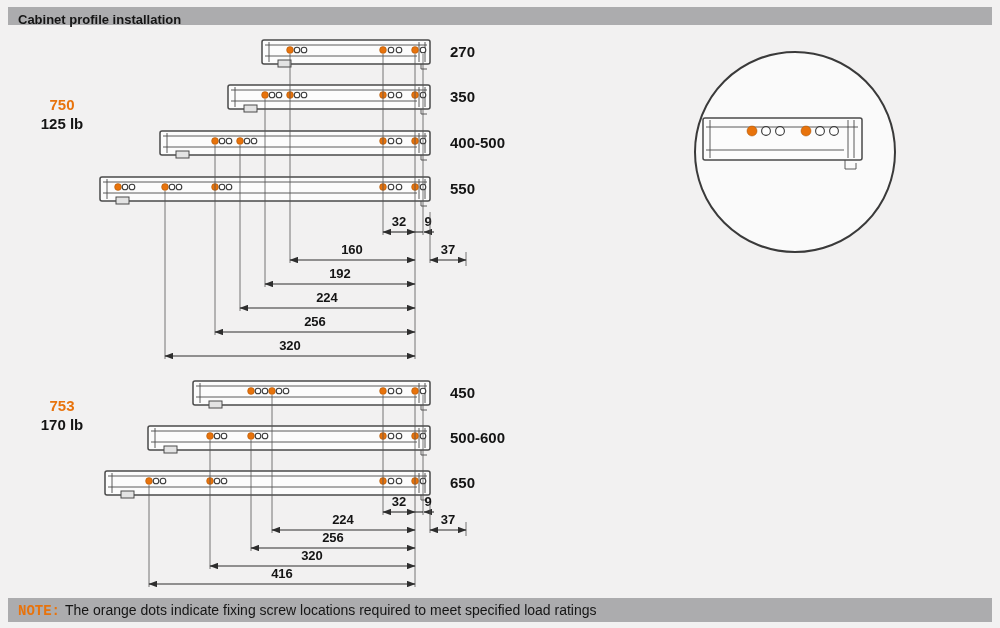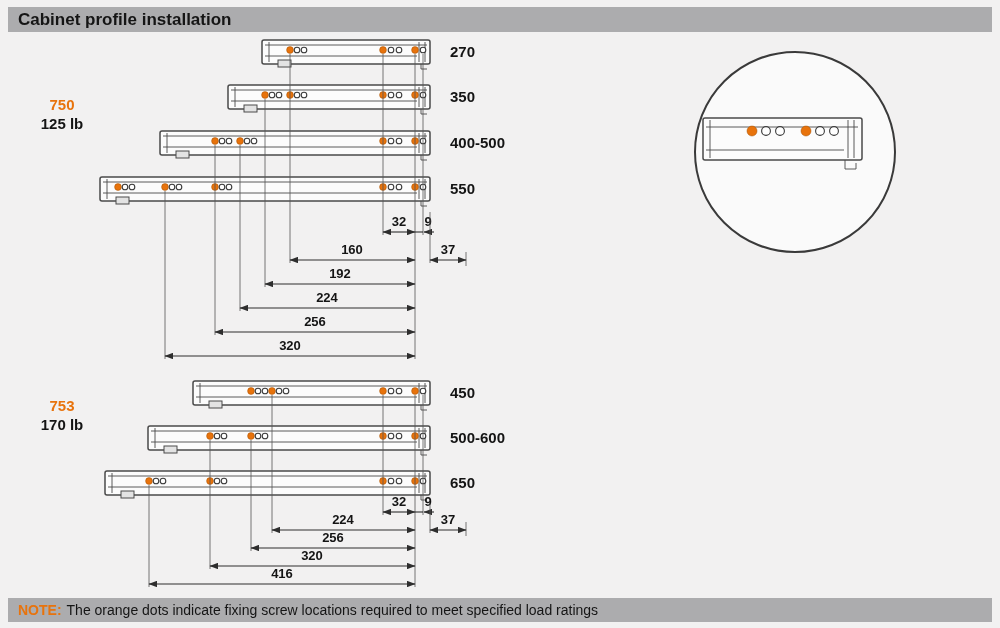--- a/index.html
+++ b/index.html
@@ -1,21 +1,21 @@
 <!DOCTYPE html>
 <html><head>
 <meta charset="utf-8">
 <style>
   html,body{margin:0;padding:0;background:#ffffff;}
   .canvas{position:relative;width:1000px;height:628px;background:#F2F1F1;
           font-family:"Liberation Sans",sans-serif;overflow:hidden;}
   .bar{position:absolute;left:8px;width:984px;background:#ACACAE;box-sizing:border-box;padding-left:10px;}
-  .header-bar{top:7px;height:25px;line-height:25px;font-size:17px;font-weight:bold;color:#151515;}
+  .header-bar{top:7px;height:18px;line-height:25px;font-size:13px;font-weight:bold;color:#151515;}
   .footer-bar{top:598px;height:24px;line-height:24px;font-size:14px;color:#151515;}
-  .note-label{color:#E8730C;font-weight:bold;margin-right:5px;}
+  .note-label{color:#E8730C;font-weight:bold;margin-right:5px;font-family:Liberation Mono, monospace;}
   .brand{position:absolute;top:562px;right:12px;font-size:28px;color:#EE7D11;letter-spacing:.2px;}
   svg#diagram{position:absolute;left:0;top:0;}
   .rail-body{fill:#FCFCFC;stroke:#4a4a4a;stroke-width:1.5;}
   .rail-line{stroke:#4a4a4a;stroke-width:0.9;fill:none;}
   .rail-latch{fill:#e3e3e3;stroke:#4a4a4a;stroke-width:1;}
   .dot-o{fill:#E8730C;stroke:#A34E00;stroke-width:0.5;}
   .dot-h{fill:#ffffff;stroke:#3a3a3a;stroke-width:1.1;}
   .dim{stroke:#2e2e2e;stroke-width:1.1;fill:none;}
   .ext{stroke:#555555;stroke-width:0.8;}
   .dimtxt{font-family:"Liberation Sans",sans-serif;font-size:13px;font-weight:bold;fill:#141414;text-anchor:middle;}

